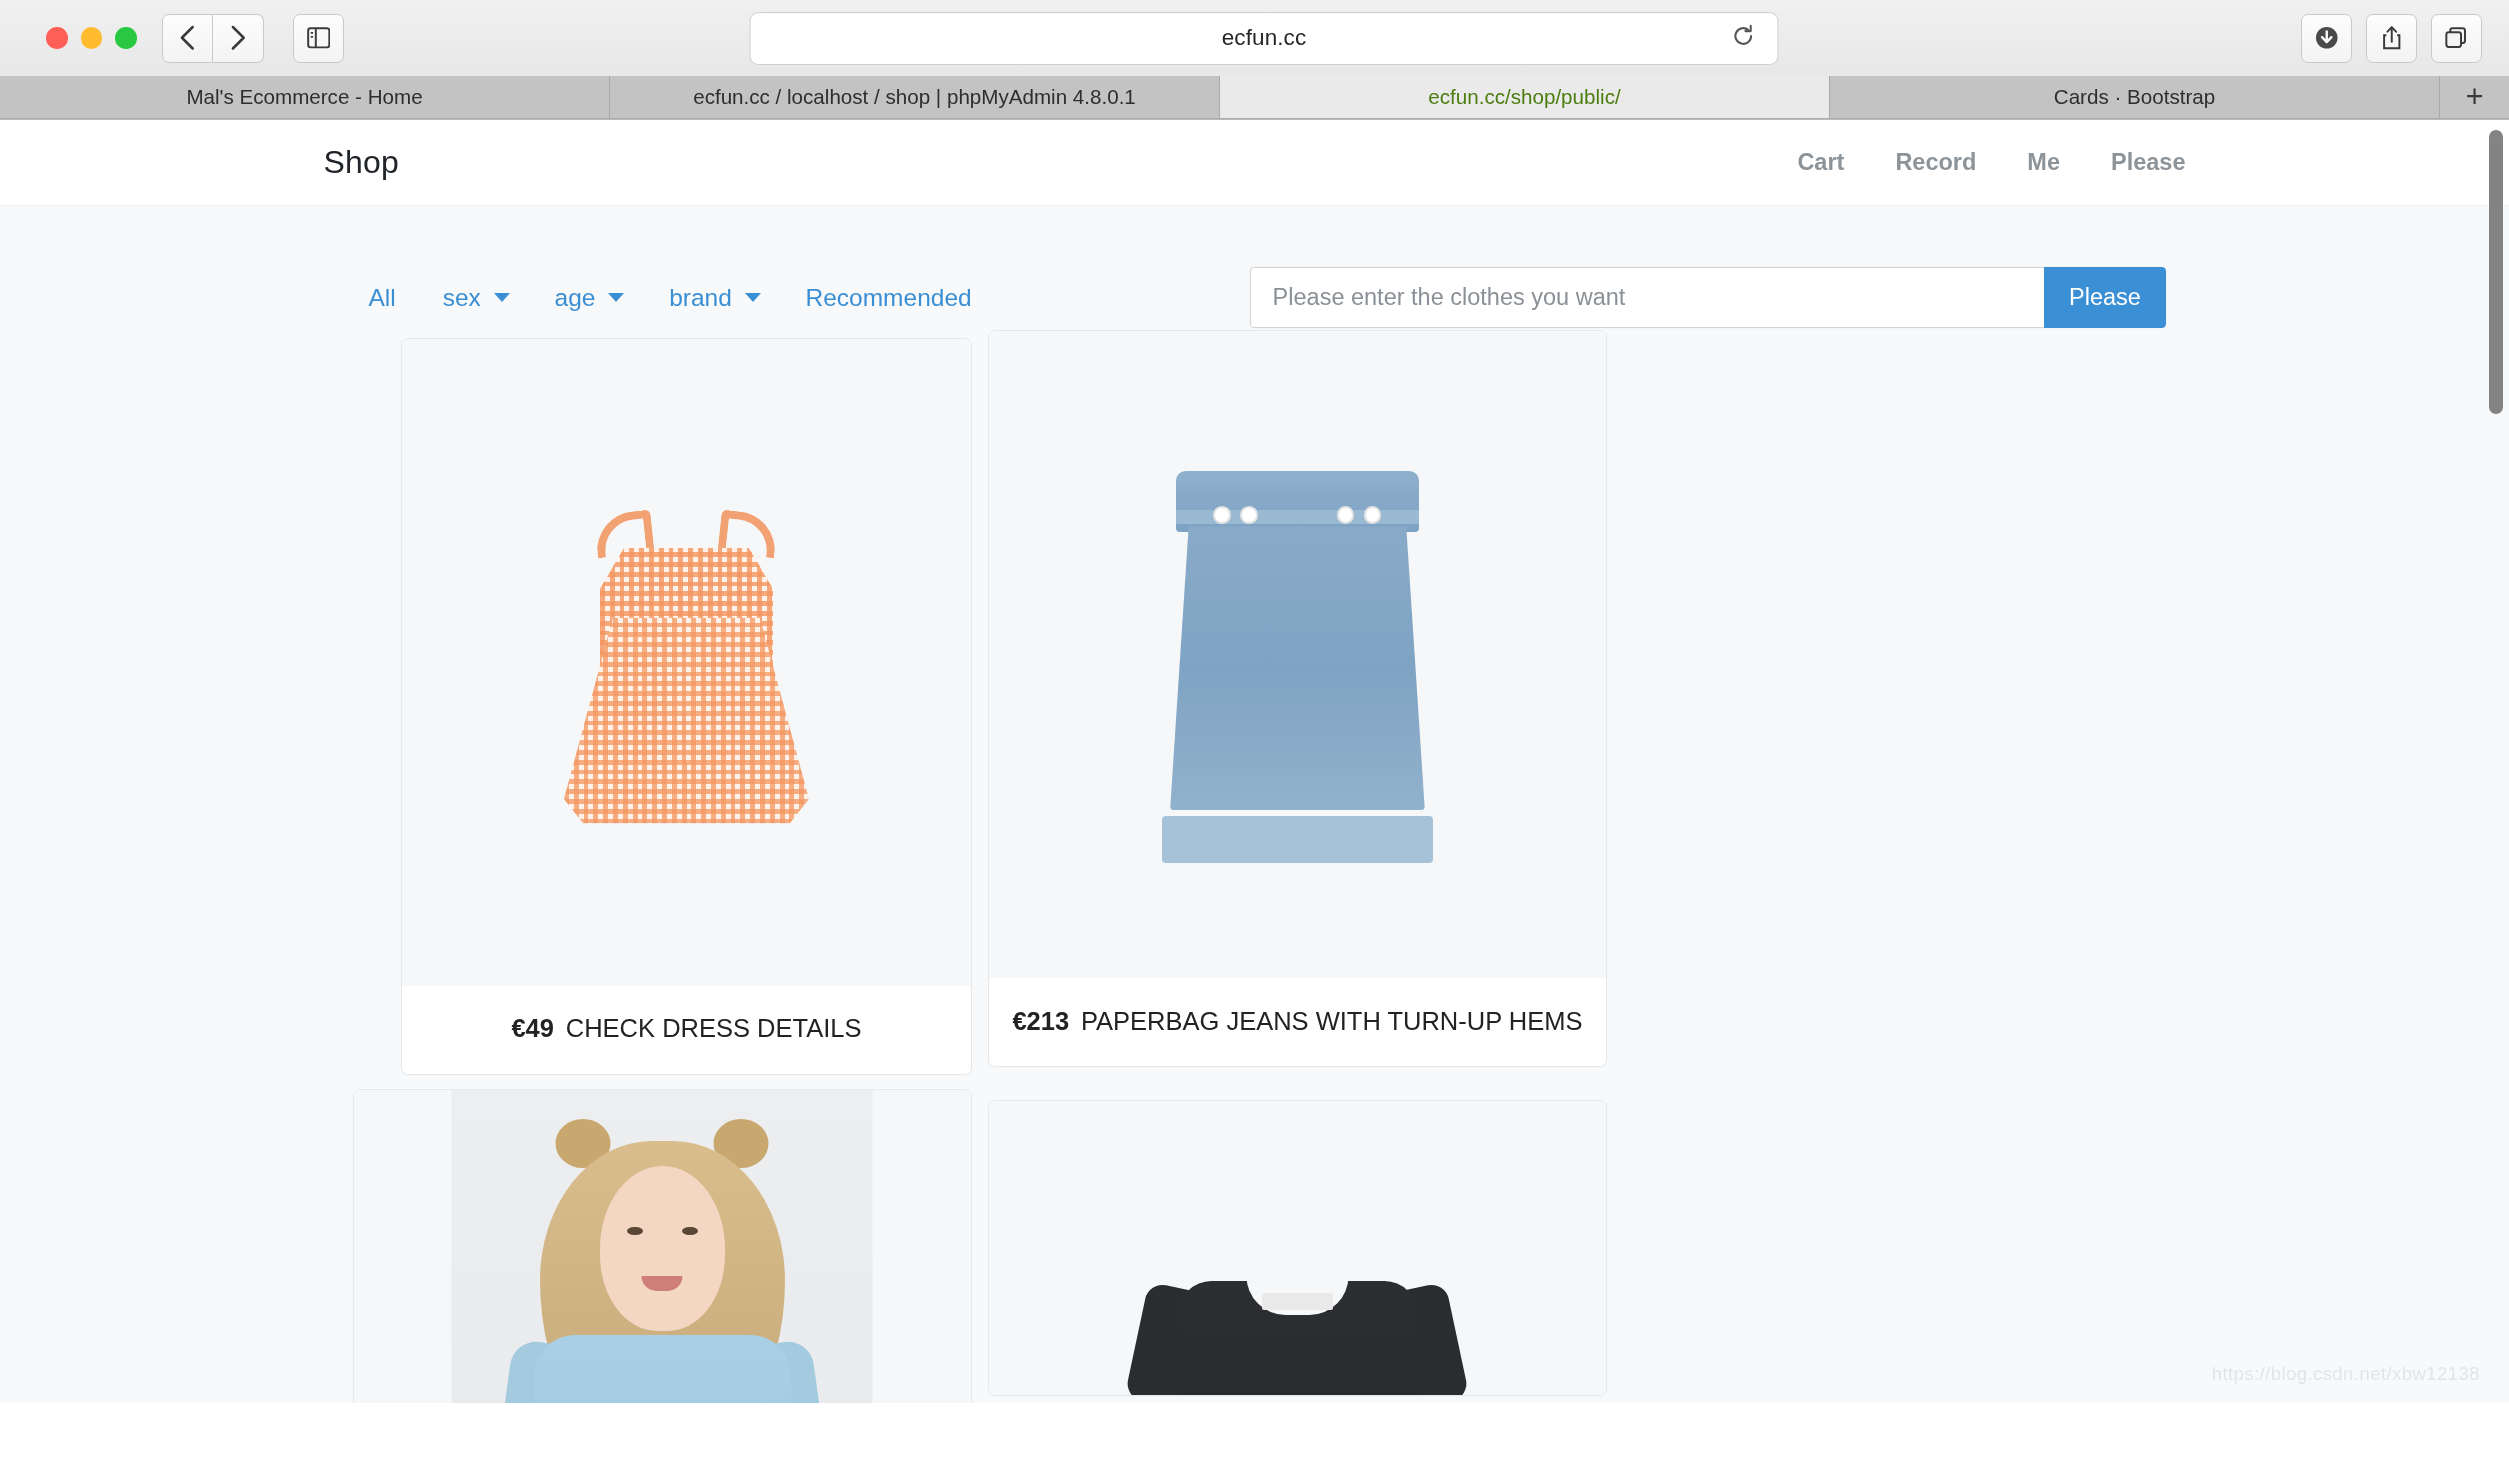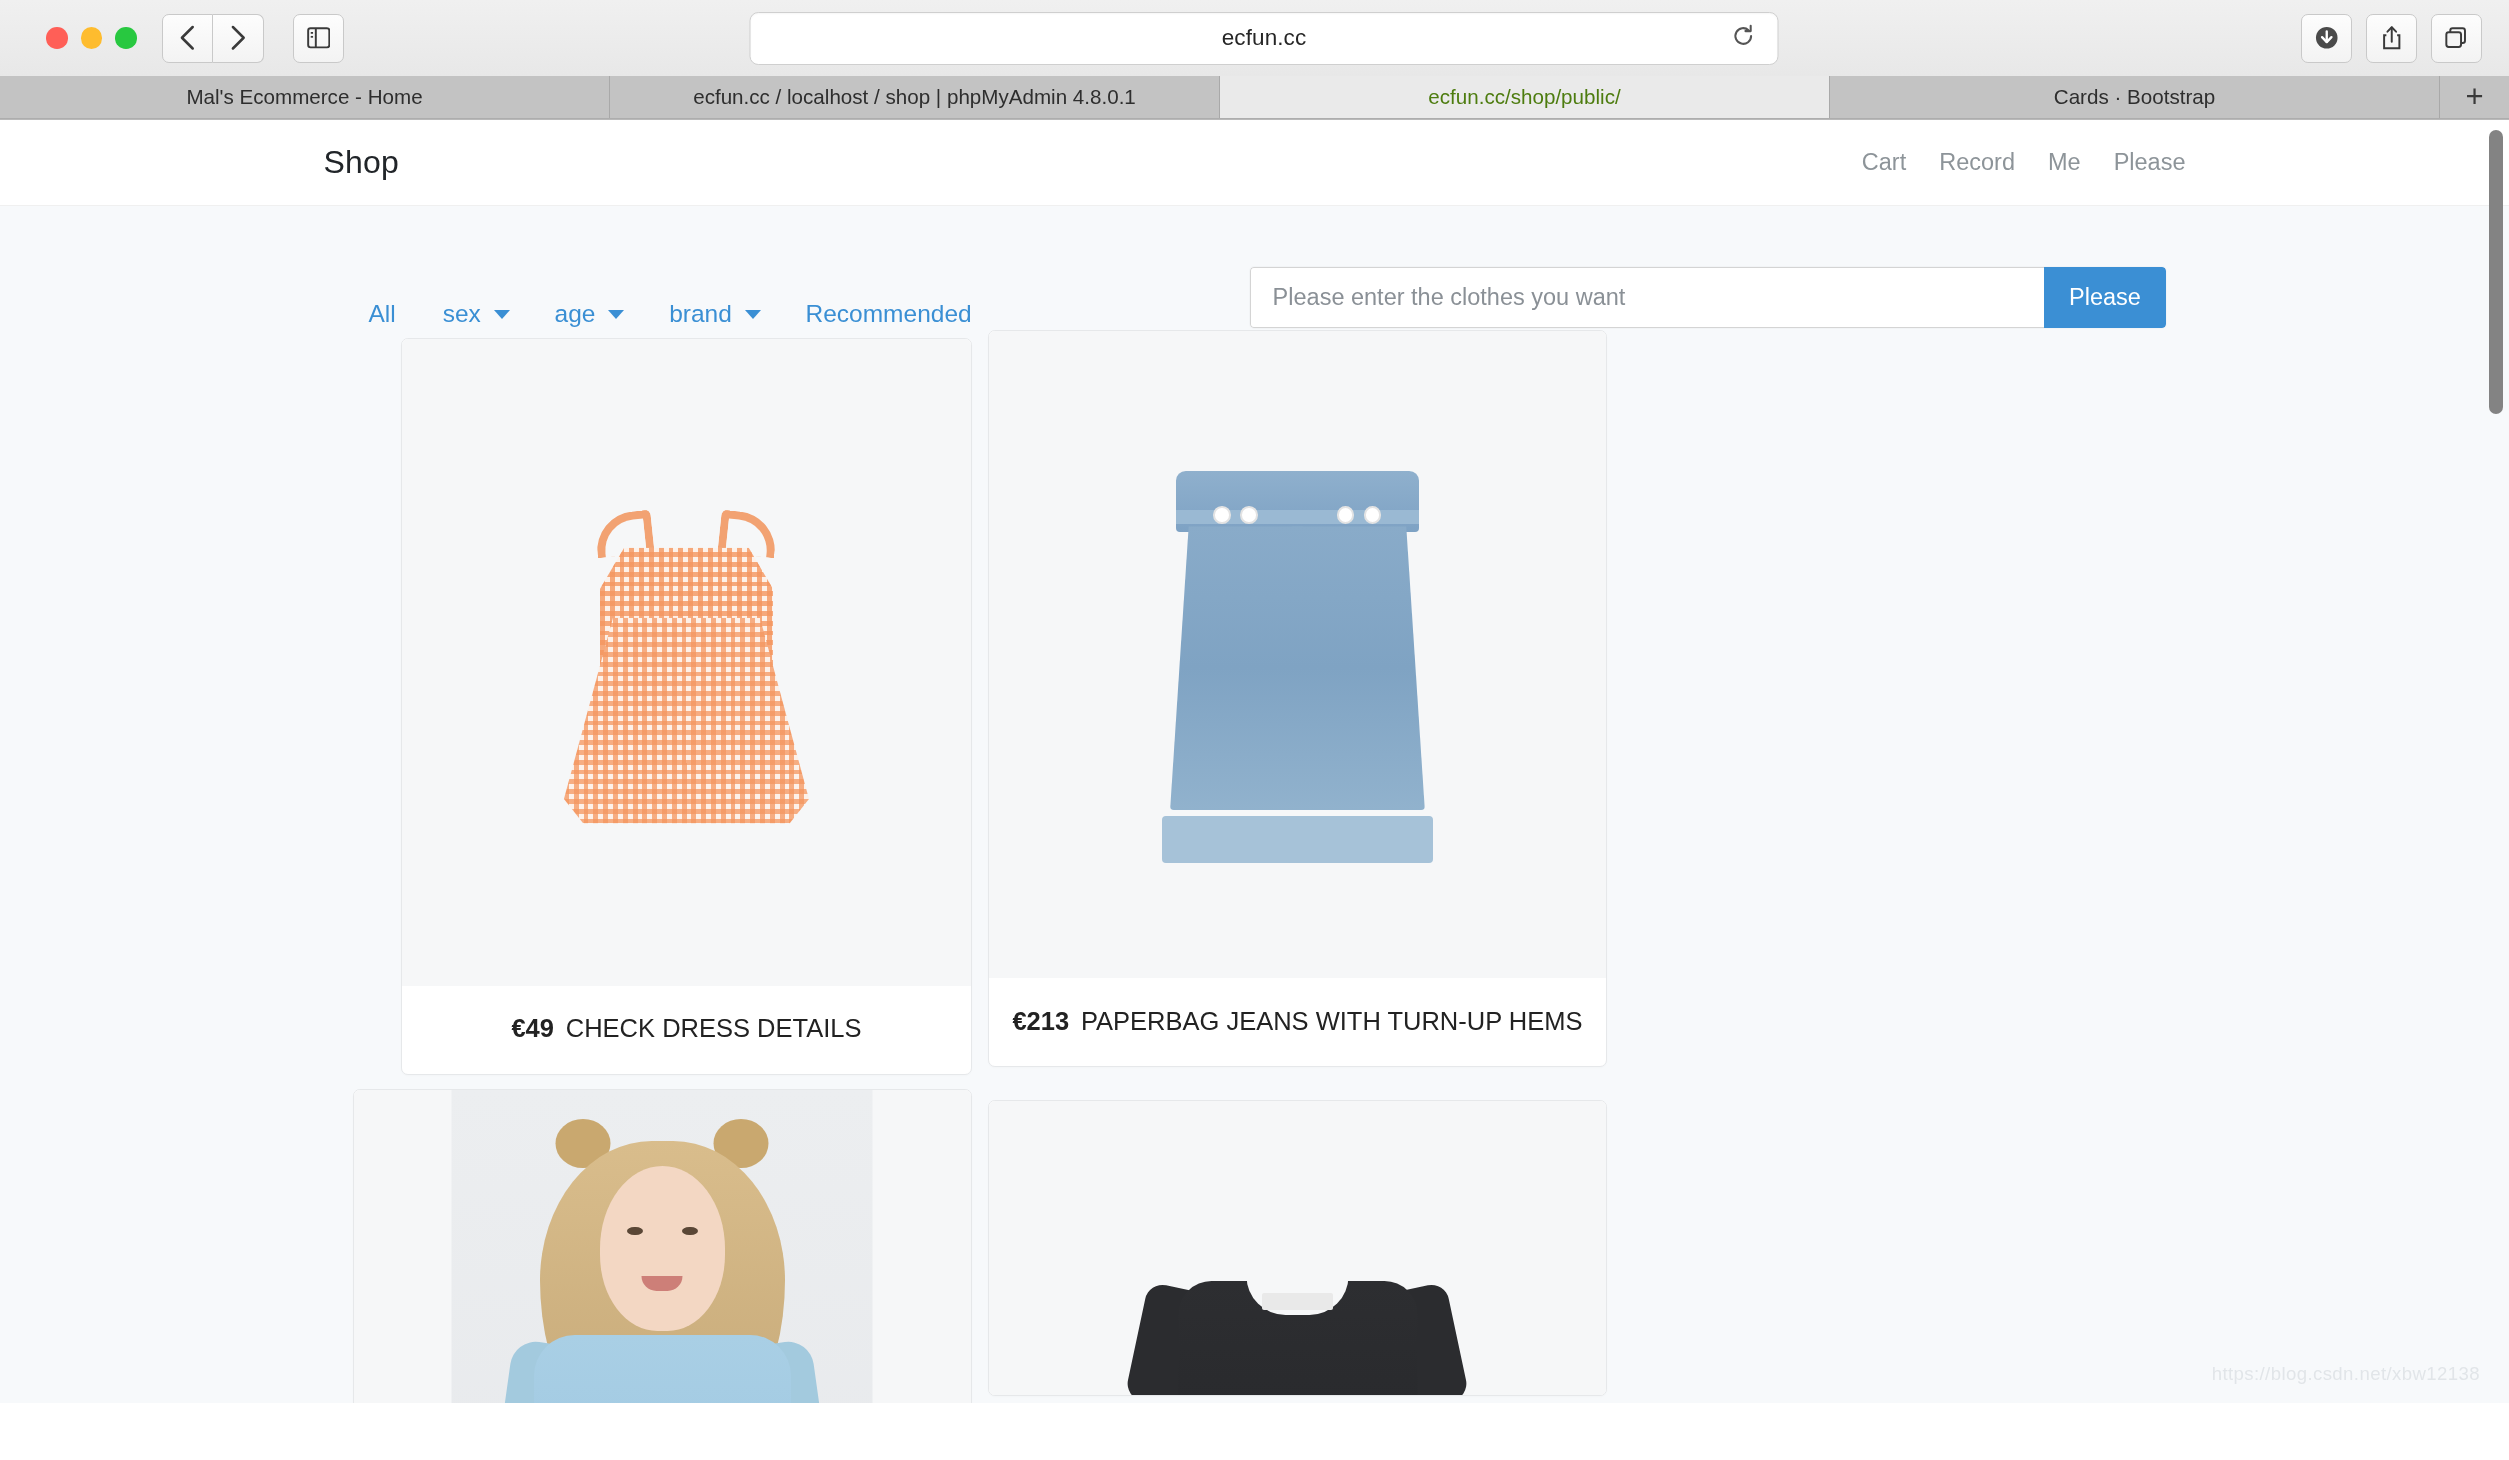--- a/index.html
+++ b/index.html
@@ -106,33 +106,33 @@
     height: 86px;
     background: #ffffff;
     display: flex; align-items: center;
     padding: 0 calc((2509px - 1862px)/2);
     border-bottom: 1px solid #f0f0f0;
   }
   .brand {
     font-size: 32px; color: #212529; font-weight: 400;
     letter-spacing: 0.2px;
   }
-  .navlinks { margin-left: auto; display: flex; gap: 33px; }
+  .navlinks { margin-left: auto; display: flex; gap: 51px; font-weight: bold; }
   .navlinks a {
     font-size: 23.5px; color: #8d9499; text-decoration: none;
   }
 
   
   .content-shell {
     width: 1823px;
     margin: 0 auto;
     padding-top: 61px;
   }
   .filter-row {
-    display: flex; align-items: flex-end;
+    display: flex; align-items: center;
     height: 61px;
     padding-left: 25.5px;
   }
   .filter-item {
     font-size: 24.5px; color: #3a8fd4;
     margin-right: 45px;
     text-decoration: none;
     display: inline-flex; align-items: center; gap: 12.7px;
     cursor: pointer;
   }

